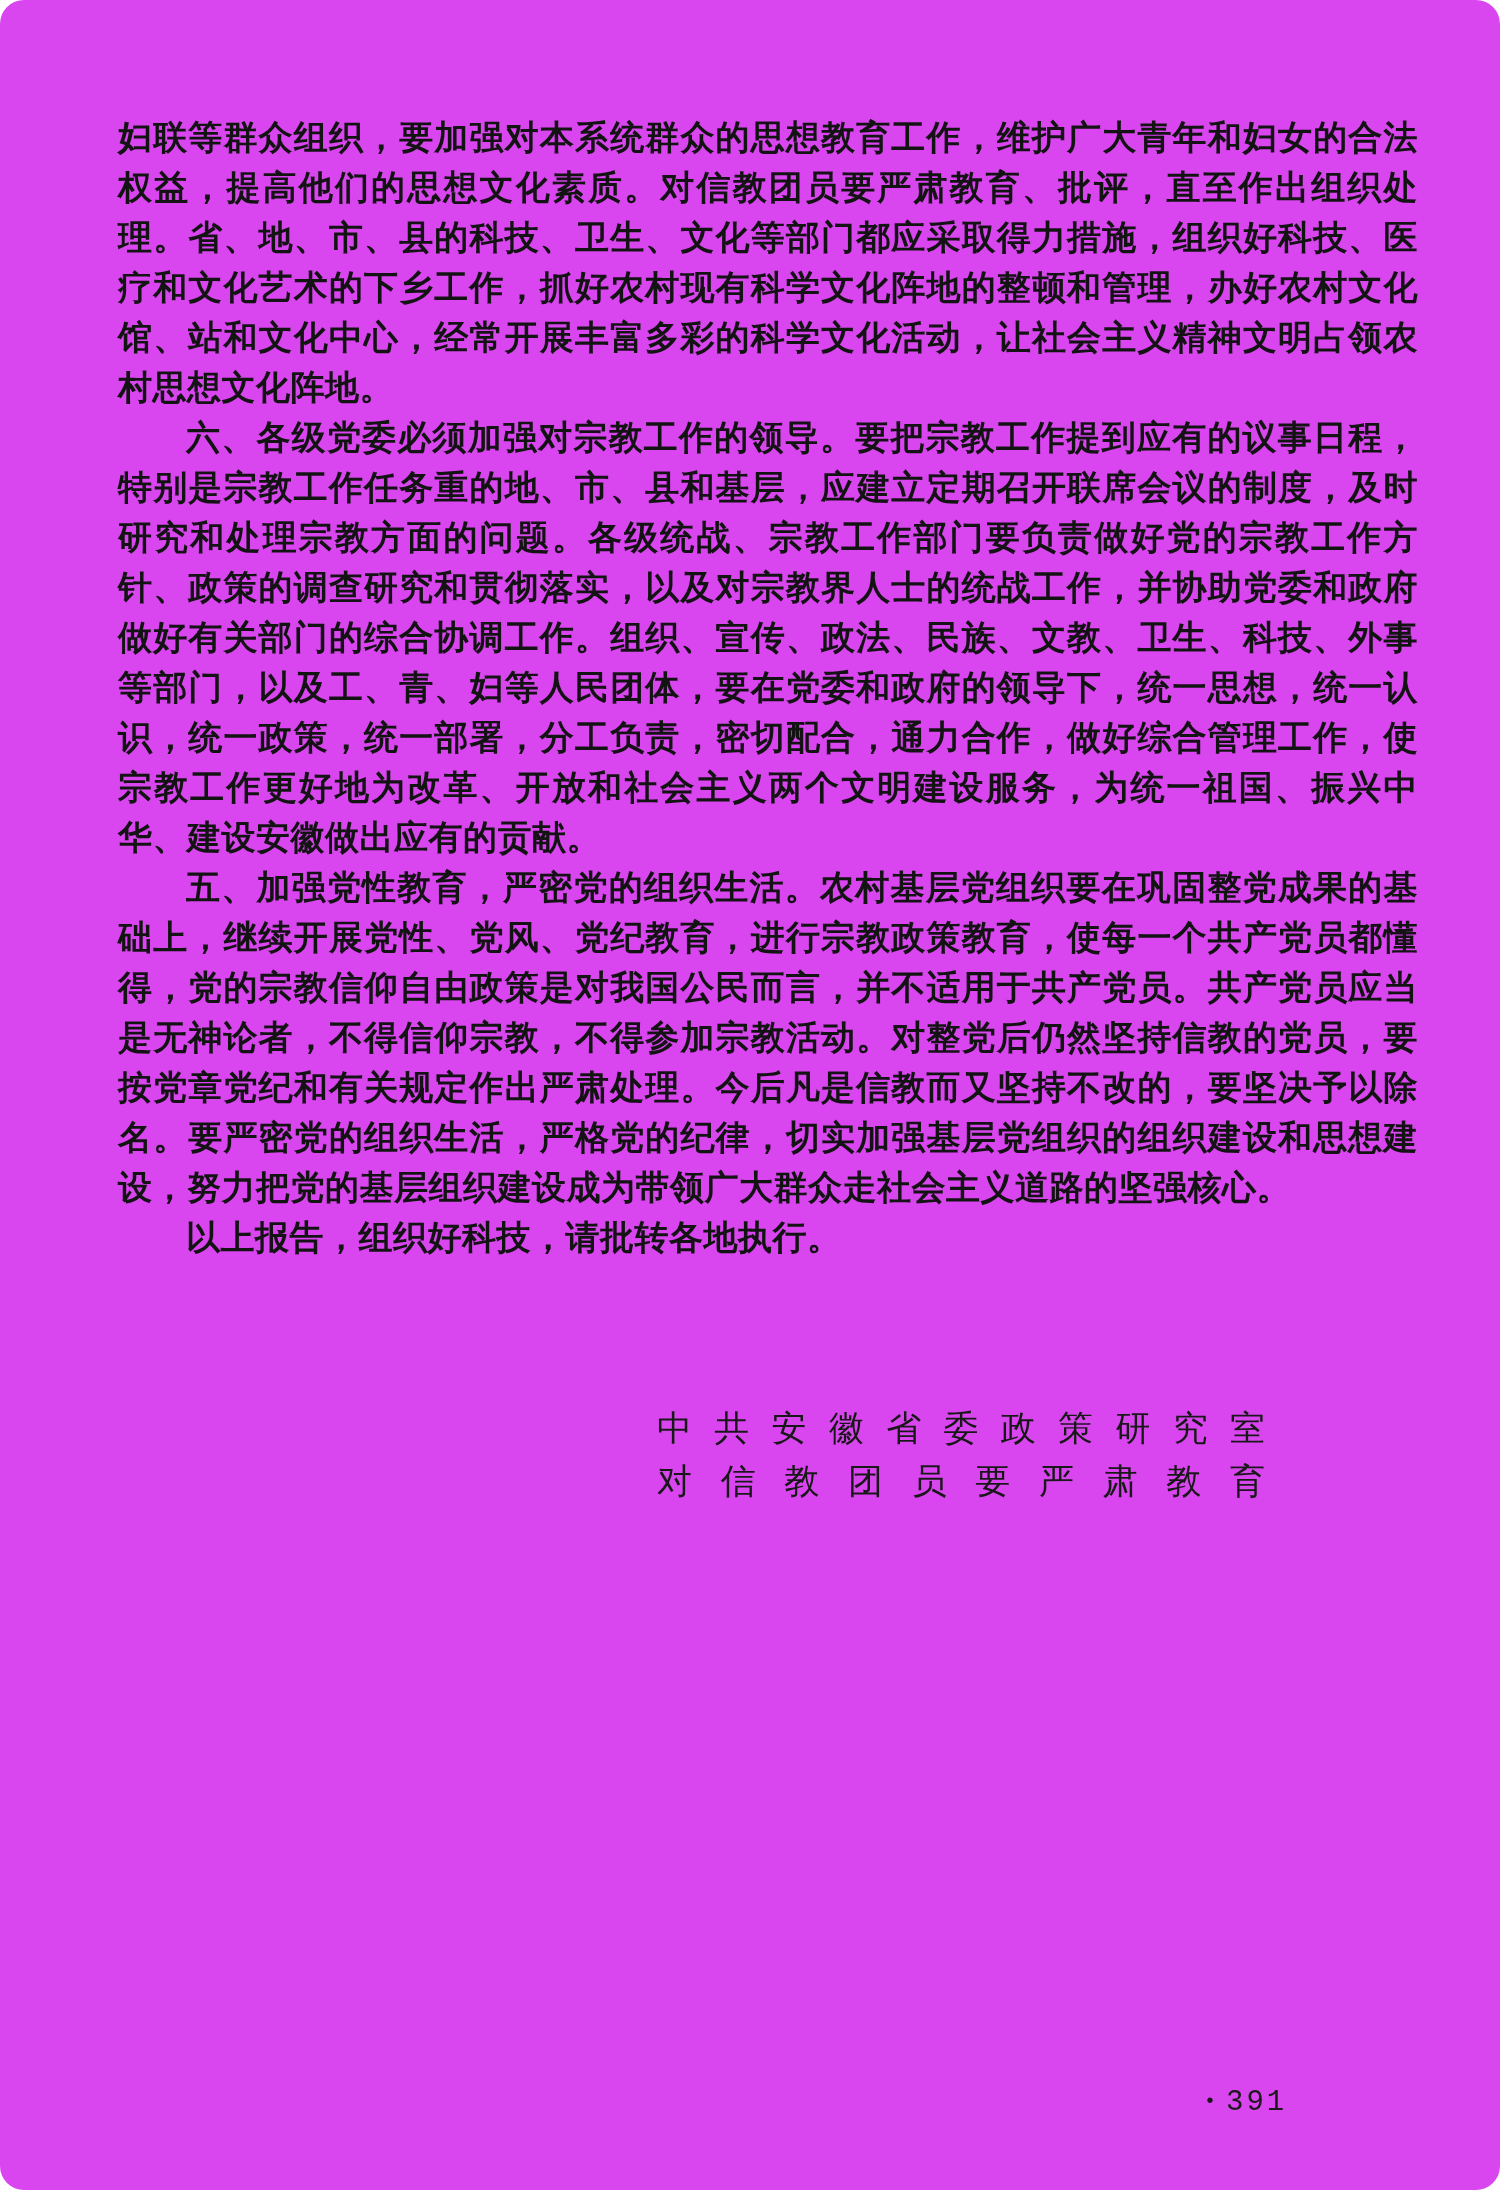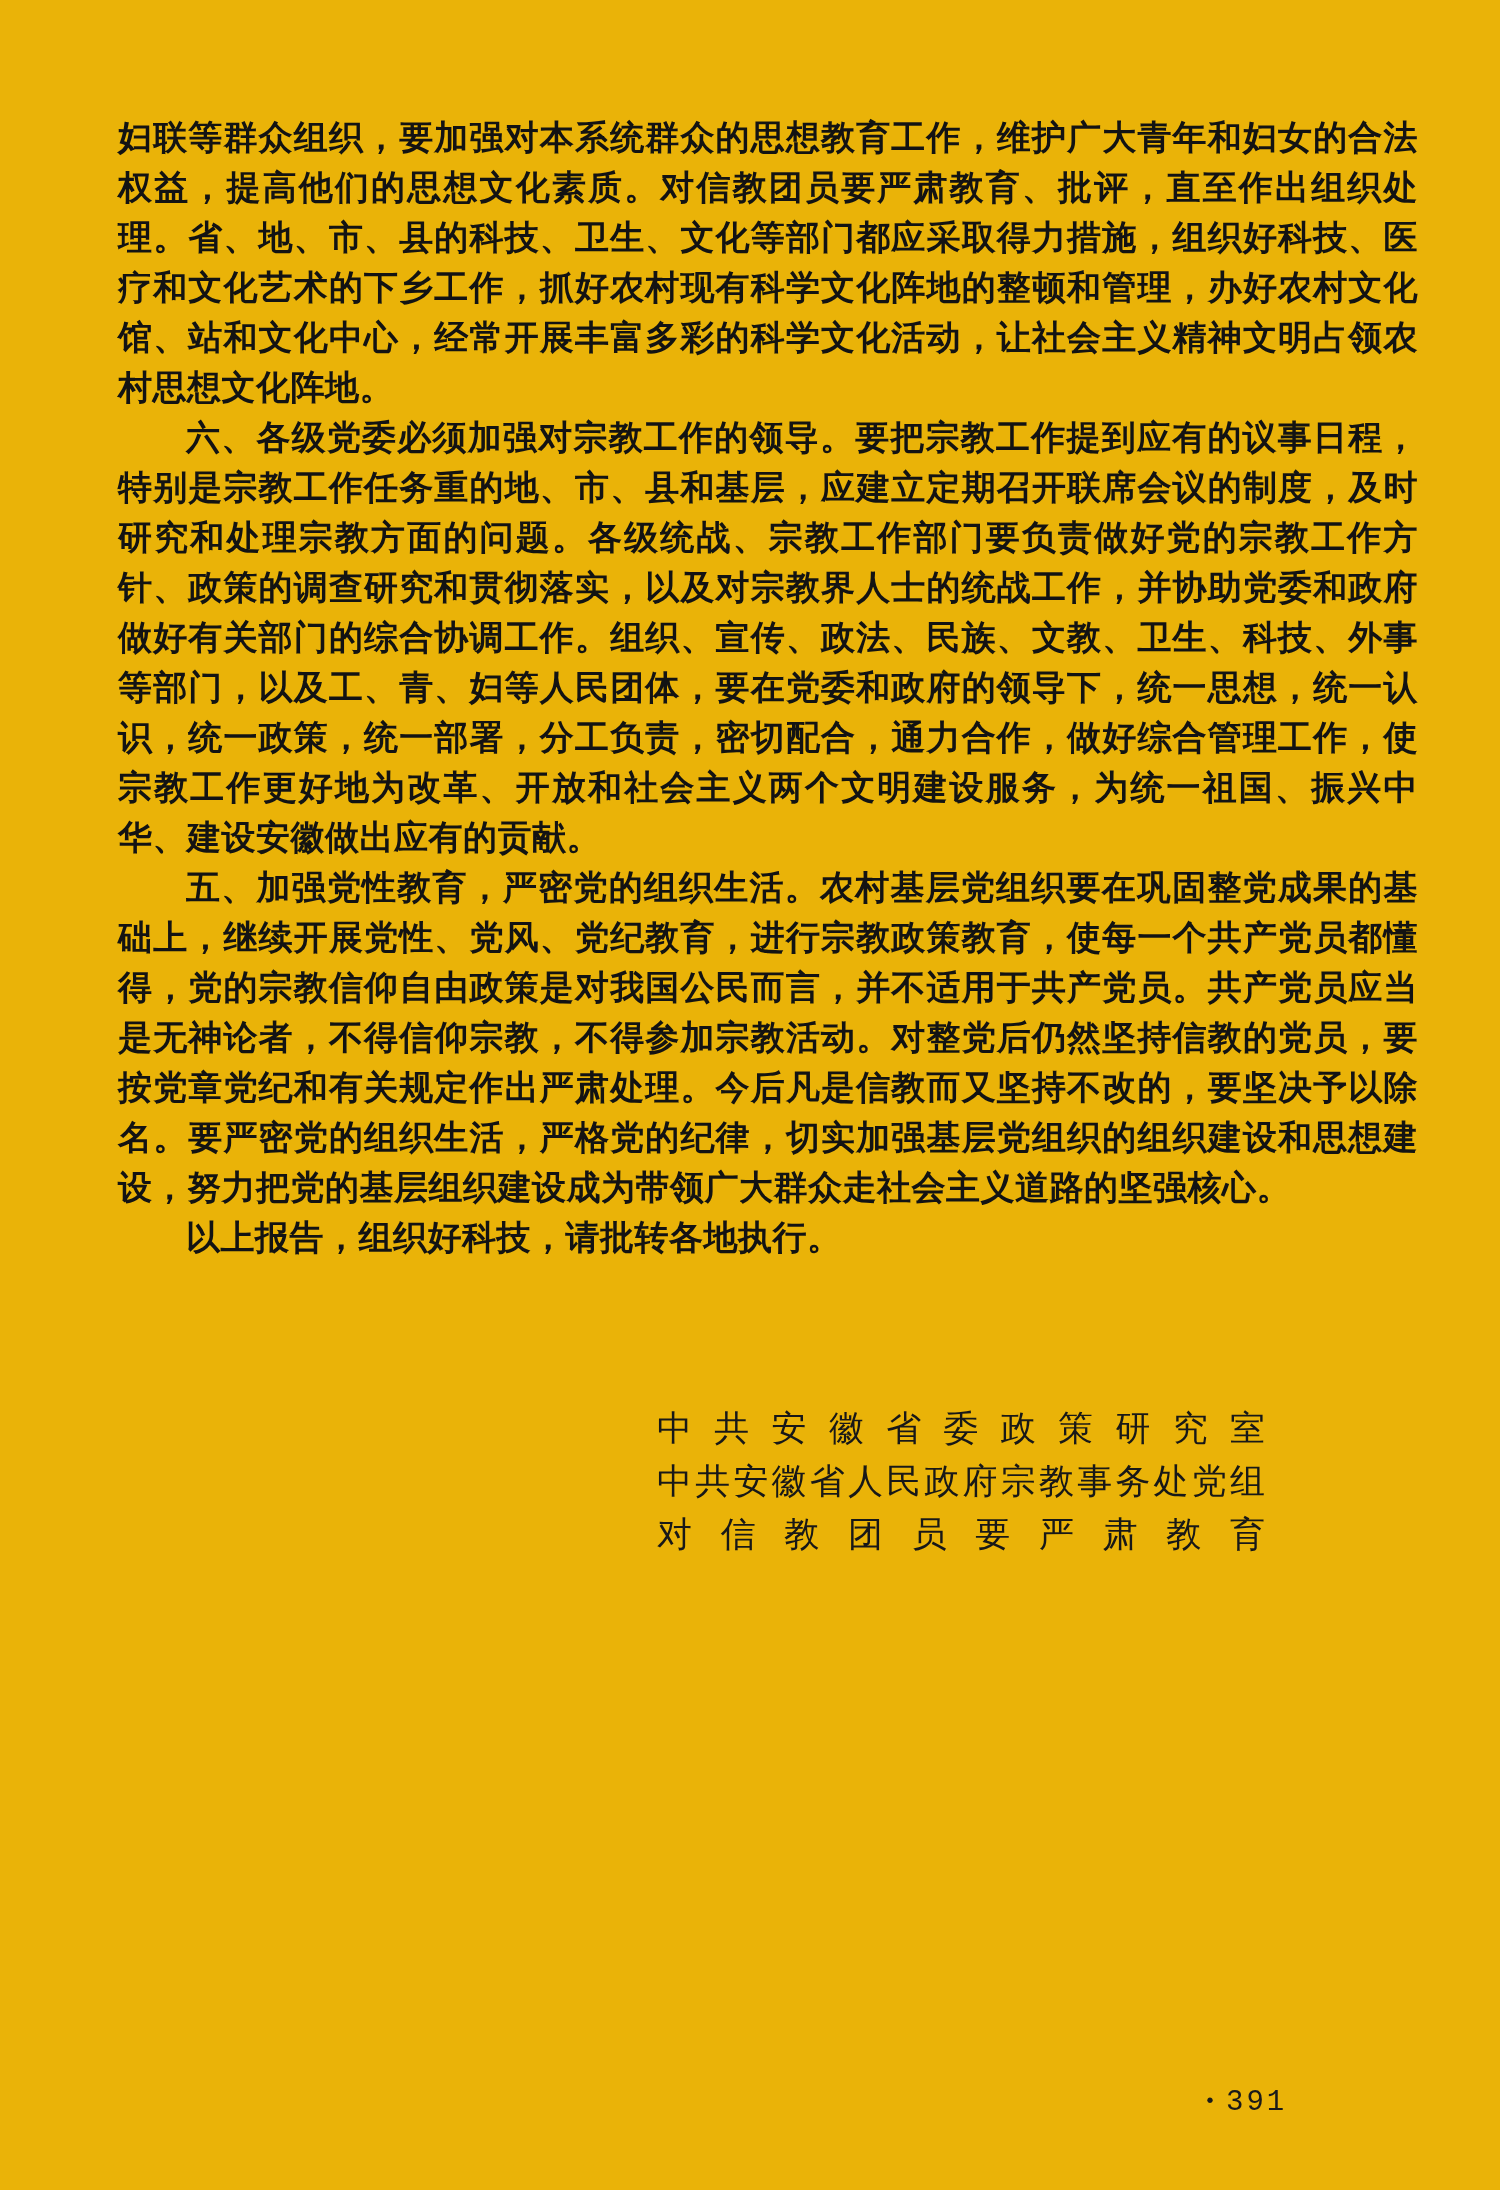--- a/index.html
+++ b/index.html
@@ -10,22 +10,23 @@
   body {
     width: 1500px;
     height: 2190px;
     background: #ffffff;
     position: relative;
     overflow: hidden;
   }
   .page {
     position: absolute;
     inset: 0;
-    background: #eab308;
+    background: #d946ef;
     color: #131313;
+    border-radius: 24px;
   }
   
   .doc-body {
     position: absolute;
     left: 118px;
     top: 112px;
     width: 1300px;
   }
   .para {
     margin: 0;
@@ -84,21 +85,20 @@
 
   <main class="doc-body">
     <p class="para">妇联等群众组织，要加强对本系统群众的思想教育工作，维护广大青年和妇女的合法权益，提高他们的思想文化素质。对信教团员要严肃教育、批评，直至作出组织处理。省、地、市、县的科技、卫生、文化等部门都应采取得力措施，组织好科技、医疗和文化艺术的下乡工作，抓好农村现有科学文化阵地的整顿和管理，办好农村文化馆、站和文化中心，经常开展丰富多彩的科学文化活动，让社会主义精神文明占领农村思想文化阵地。</p>
     <p class="para indent">六、各级党委必须加强对宗教工作的领导。要把宗教工作提到应有的议事日程，特别是宗教工作任务重的地、市、县和基层，应建立定期召开联席会议的制度，及时研究和处理宗教方面的问题。各级统战、宗教工作部门要负责做好党的宗教工作方针、政策的调查研究和贯彻落实，以及对宗教界人士的统战工作，并协助党委和政府做好有关部门的综合协调工作。组织、宣传、政法、民族、文教、卫生、科技、外事等部门，以及工、青、妇等人民团体，要在党委和政府的领导下，统一思想，统一认识，统一政策，统一部署，分工负责，密切配合，通力合作，做好综合管理工作，使宗教工作更好地为改革、开放和社会主义两个文明建设服务，为统一祖国、振兴中华、建设安徽做出应有的贡献。</p>
     <p class="para indent">五、加强党性教育，严密党的组织生活。农村基层党组织要在巩固整党成果的基础上，继续开展党性、党风、党纪教育，进行宗教政策教育，使每一个共产党员都懂得，党的宗教信仰自由政策是对我国公民而言，并不适用于共产党员。共产党员应当是无神论者，不得信仰宗教，不得参加宗教活动。对整党后仍然坚持信教的党员，要按党章党纪和有关规定作出严肃处理。今后凡是信教而又坚持不改的，要坚决予以除名。要严密党的组织生活，严格党的纪律，切实加强基层党组织的组织建设和思想建设，努力把党的基层组织建设成为带领广大群众走社会主义道路的坚强核心。</p>
     <p class="para indent">以上报告，组织好科技，请批转各地执行。</p>
   </main>
 
   <section class="signature">
     <div class="sig-line">中共安徽省委政策研究室</div>
-    <div class="sig-line">中共安徽省人民政府宗教事务处党组</div>
     <div class="sig-line">对信教团员要严肃教育</div>
   </section>
 
   <footer class="page-number">
     <span class="dot">•</span><span>391</span>
   </footer>
 
 </div>
 
 </body></html>

